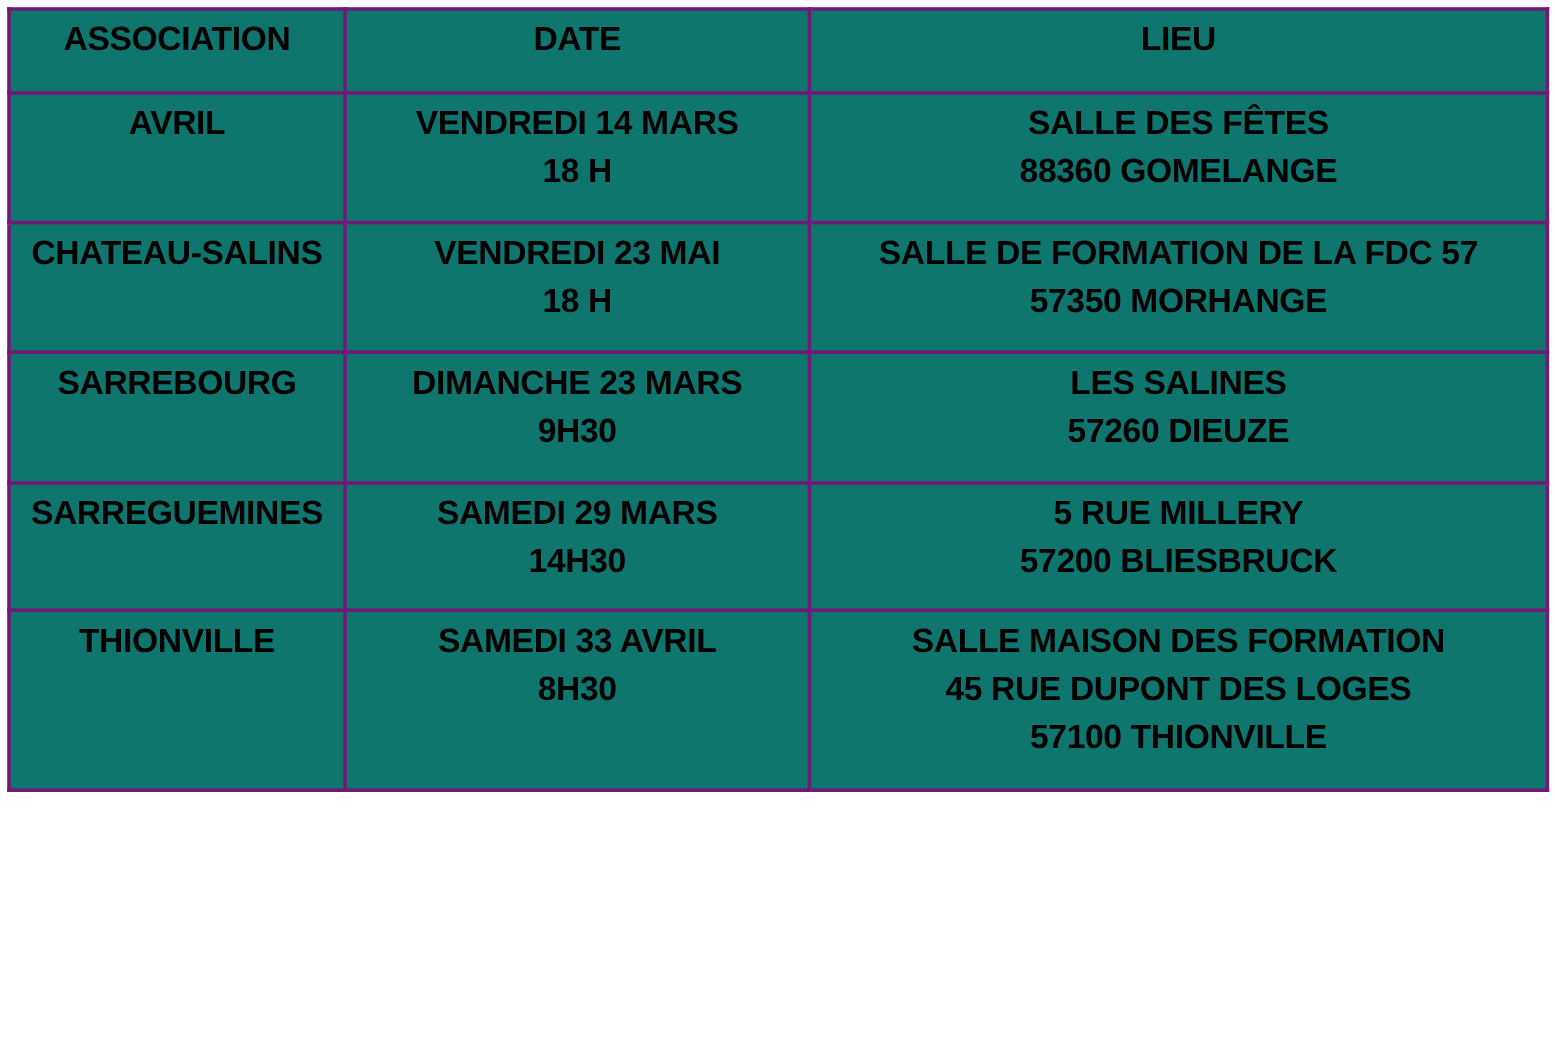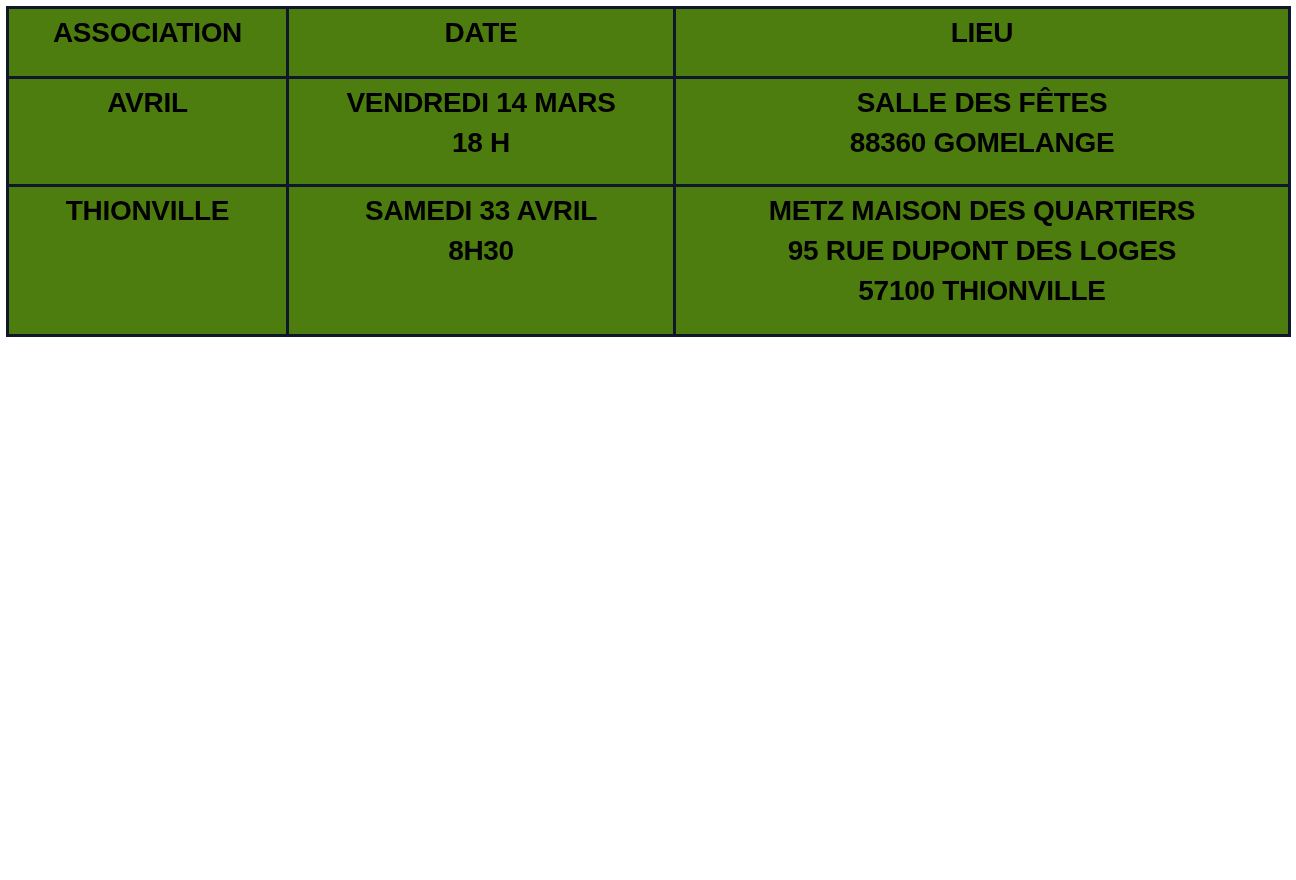--- a/index.html
+++ b/index.html
@@ -20,25 +20,25 @@
     top: 6px;
     border-collapse: collapse;
     table-layout: fixed;
     width: 1282px;
   }
   table.schedule col.c-association { width: 280px; }
   table.schedule col.c-date        { width: 387px; }
   table.schedule col.c-lieu        { width: 615px; }
   table.schedule th,
   table.schedule td {
-    border: 3px solid #0f172a;
+    border: 3px solid #701a75;
     vertical-align: top;
     text-align: center;
     padding: 4px 8px 0 8px;
-    background: #4d7c0f;
+    background: #0f766e;
   }
   .line {
     font-size: 28px;
     line-height: 40px;
     font-weight: 700;
     letter-spacing: -0.3px;
     white-space: nowrap;
   }
   .line.b {
     font-weight: 700;
@@ -81,28 +81,67 @@
       </td>
       <td>
         <div class="line">VENDREDI 14 MARS</div>
         <div class="line">18 H</div>
       </td>
       <td>
         <div class="line">SALLE DES FÊTES</div>
         <div class="line">88360 GOMELANGE</div>
       </td>
     </tr>
+    <tr class="row-1">
+      <td>
+        <div class="line b">CHATEAU-SALINS</div>
+      </td>
+      <td>
+        <div class="line">VENDREDI 23 MAI</div>
+        <div class="line">18 H</div>
+      </td>
+      <td>
+        <div class="line">SALLE DE FORMATION DE LA FDC 57</div>
+        <div class="line">57350 MORHANGE</div>
+      </td>
+    </tr>
+    <tr class="row-4">
+      <td>
+        <div class="line b">SARREBOURG</div>
+      </td>
+      <td>
+        <div class="line">DIMANCHE 23 MARS</div>
+        <div class="line">9H30</div>
+      </td>
+      <td>
+        <div class="line">LES SALINES</div>
+        <div class="line">57260 DIEUZE</div>
+      </td>
+    </tr>
+    <tr class="row-5">
+      <td>
+        <div class="line b">SARREGUEMINES</div>
+      </td>
+      <td>
+        <div class="line">SAMEDI 29 MARS</div>
+        <div class="line">14H30</div>
+      </td>
+      <td>
+        <div class="line">5 RUE MILLERY</div>
+        <div class="line">57200 BLIESBRUCK</div>
+      </td>
+    </tr>
     <tr class="row-6">
       <td>
         <div class="line b">THIONVILLE</div>
       </td>
       <td>
         <div class="line">SAMEDI 33 AVRIL</div>
         <div class="line">8H30</div>
       </td>
       <td>
-        <div class="line">METZ MAISON DES QUARTIERS</div>
-        <div class="line">95 RUE DUPONT DES LOGES</div>
+        <div class="line">SALLE MAISON DES FORMATION</div>
+        <div class="line">45 RUE DUPONT DES LOGES</div>
         <div class="line">57100 THIONVILLE</div>
       </td>
     </tr>
   </tbody>
 </table>
 
 </body></html>

